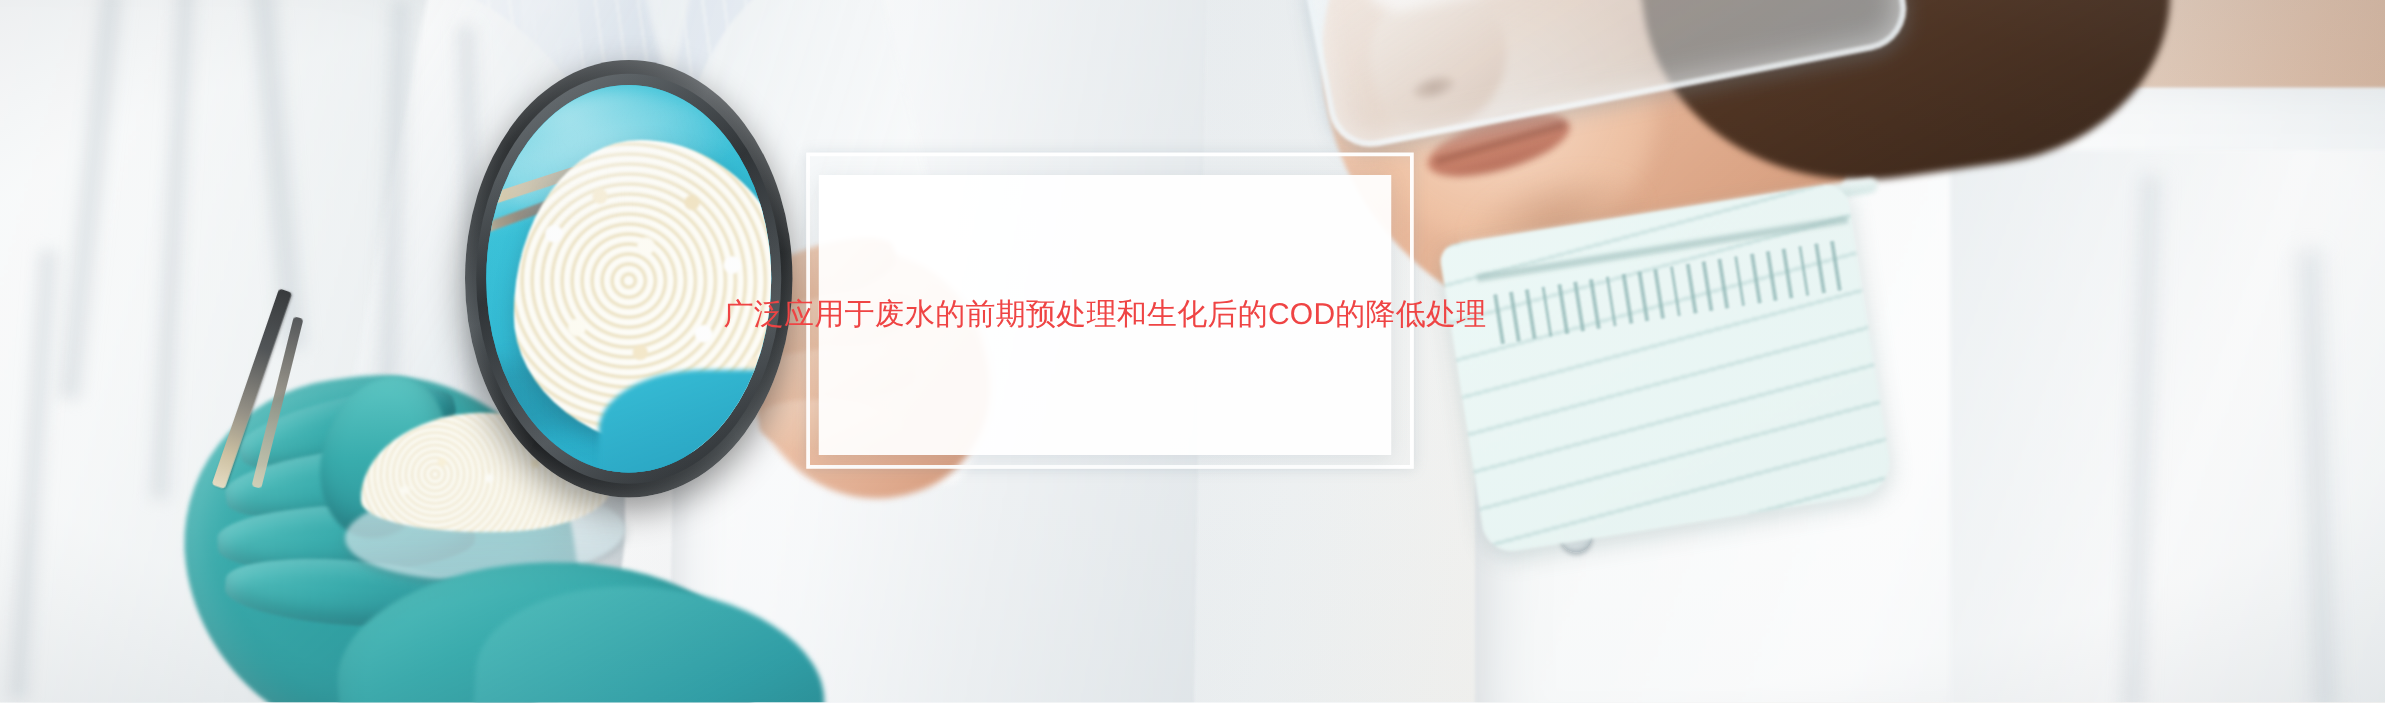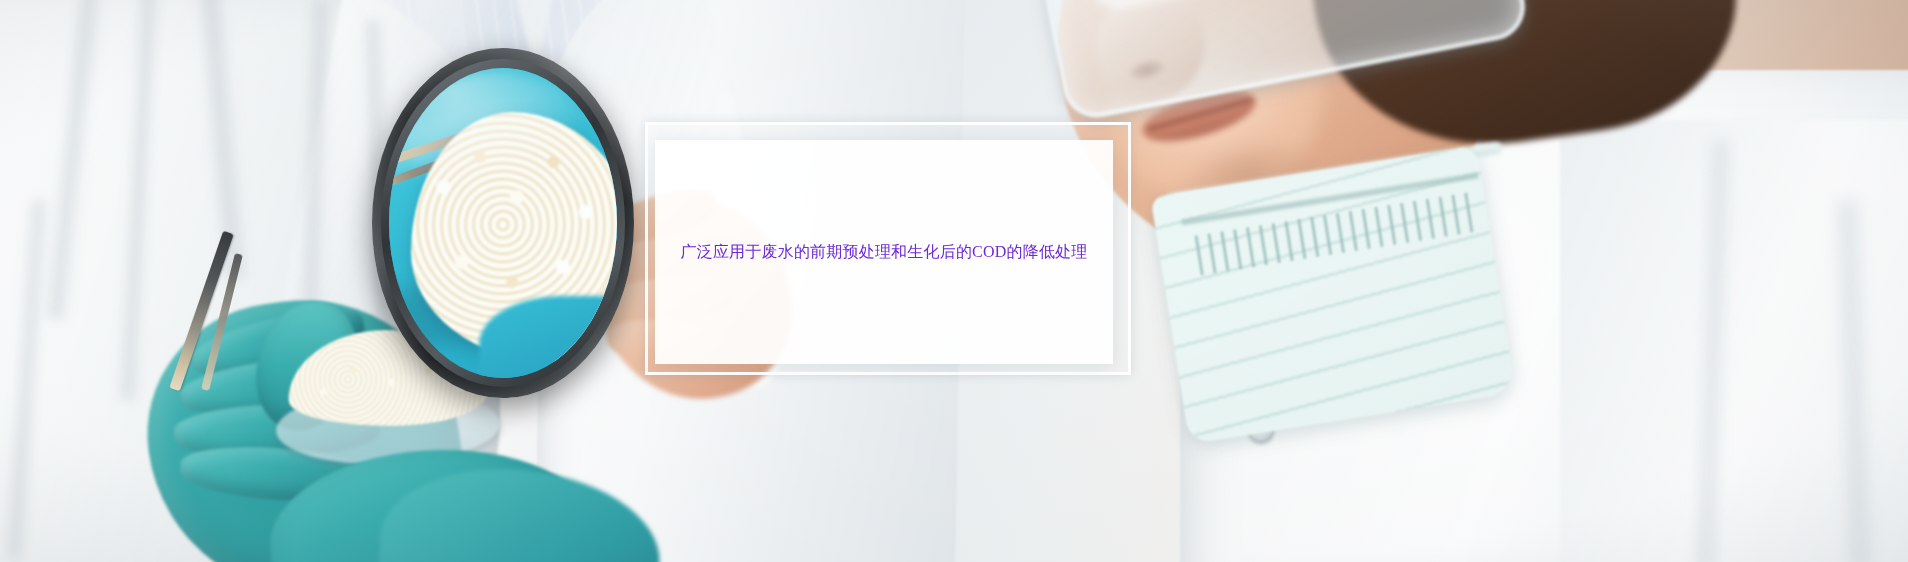--- a/index.html
+++ b/index.html
@@ -457,25 +457,25 @@
     font-family:"DejaVu Sans","Liberation Sans",sans-serif;
     font-weight:bold;
     font-size:43px;
     letter-spacing:1.5px;
     color:#1b4fa4;
     line-height:1.1;
     margin:0 0 30px 0;
     white-space:nowrap;
   }
   #banner-subtitle{
-    font-family:Liberation Serif, serif;
+    font-family:Liberation Sans, sans-serif;
     font-weight:normal;
-    font-size:16px;
+    font-size:24px;
     letter-spacing:.2px;
-    color:#6d28d9;
+    color:#ef4444;
     line-height:1.3;
     margin:0;
     white-space:nowrap;
   }
 </style>
 </head>
 <body>
 
 <div id="banner">
 

